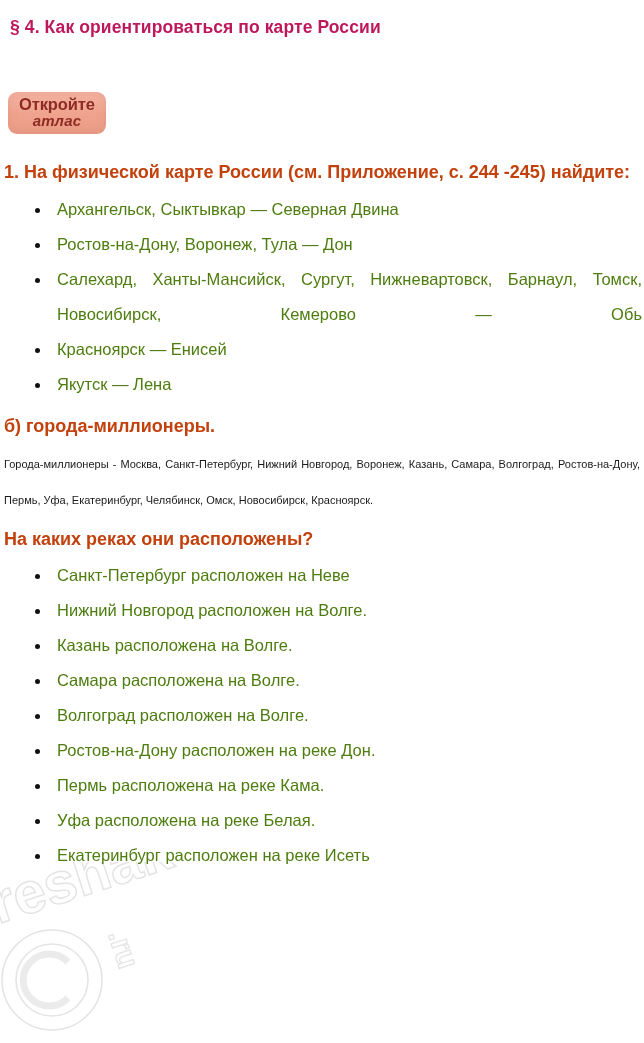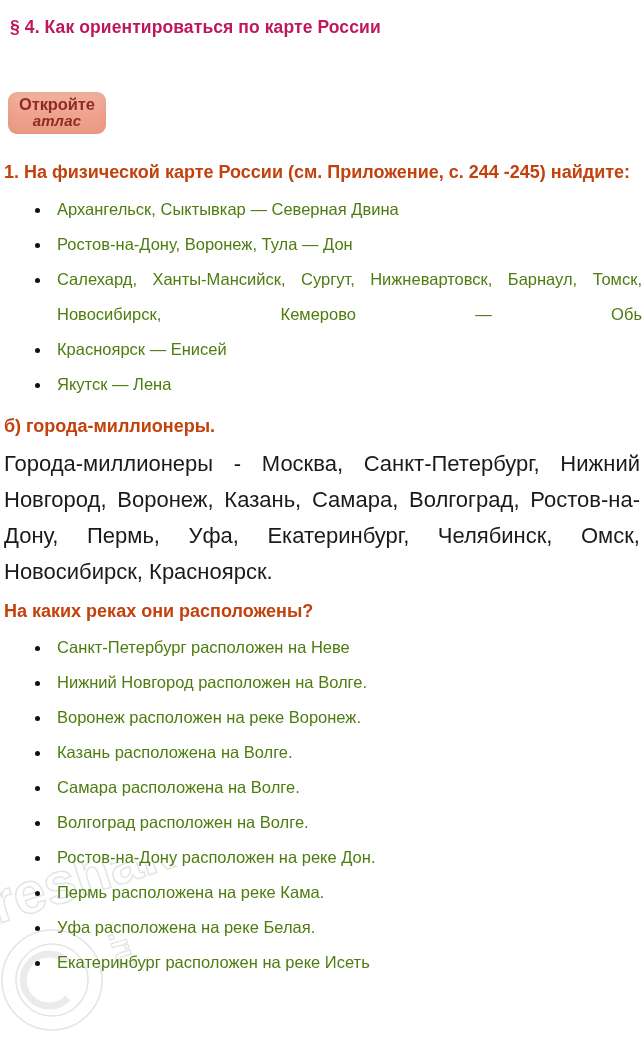--- a/index.html
+++ b/index.html
@@ -93,21 +93,21 @@
     margin: 0;
     padding: 0 2px 0 2px;
     color: #c2410c;
   }
   .q-intro { margin-top: 18px; }
   .q-sub-a { margin-top: 2px; }
   .q-sub-b { margin-top: 4px; }
   .q-where { margin-top: 2px; line-height: 38px; }
 
   .para {
-    font-size: 22px;
+    font-size: 11px;
     font-weight: normal;
     line-height: 36px;
     text-align: justify;
     text-align-last: left;
     margin: 0;
     padding: 0 2px;
     color: #1a1a1a;
   }
 
   
@@ -178,21 +178,20 @@
 
   <p class="q-bold q-sub-b">б) города-миллионеры.</p>
 
   <p class="para">Города-миллионеры - Москва, Санкт-Петербург, Нижний Новгород, Воронеж, Казань, Самара, Волгоград, Ростов-на-Дону, Пермь, Уфа, Екатеринбург, Челябинск, Омск, Новосибирск, Красноярск.</p>
 
   <p class="q-bold q-where">На каких реках они расположены?</p>
 
   <ul class="blist list-answers">
     <li>Санкт-Петербург расположен на Неве</li>
     <li>Нижний Новгород расположен на Волге.</li>
-    <li>Воронеж расположен на реке Воронеж.</li>
     <li>Казань расположена на Волге.</li>
     <li>Самара расположена на Волге.</li>
     <li>Волгоград расположен на Волге.</li>
     <li>Ростов-на-Дону расположен на реке Дон.</li>
     <li>Пермь расположена на реке Кама.</li>
     <li>Уфа расположена на реке Белая.</li>
     <li>Екатеринбург расположен на реке Исеть</li>
   </ul>
 
 </div>

